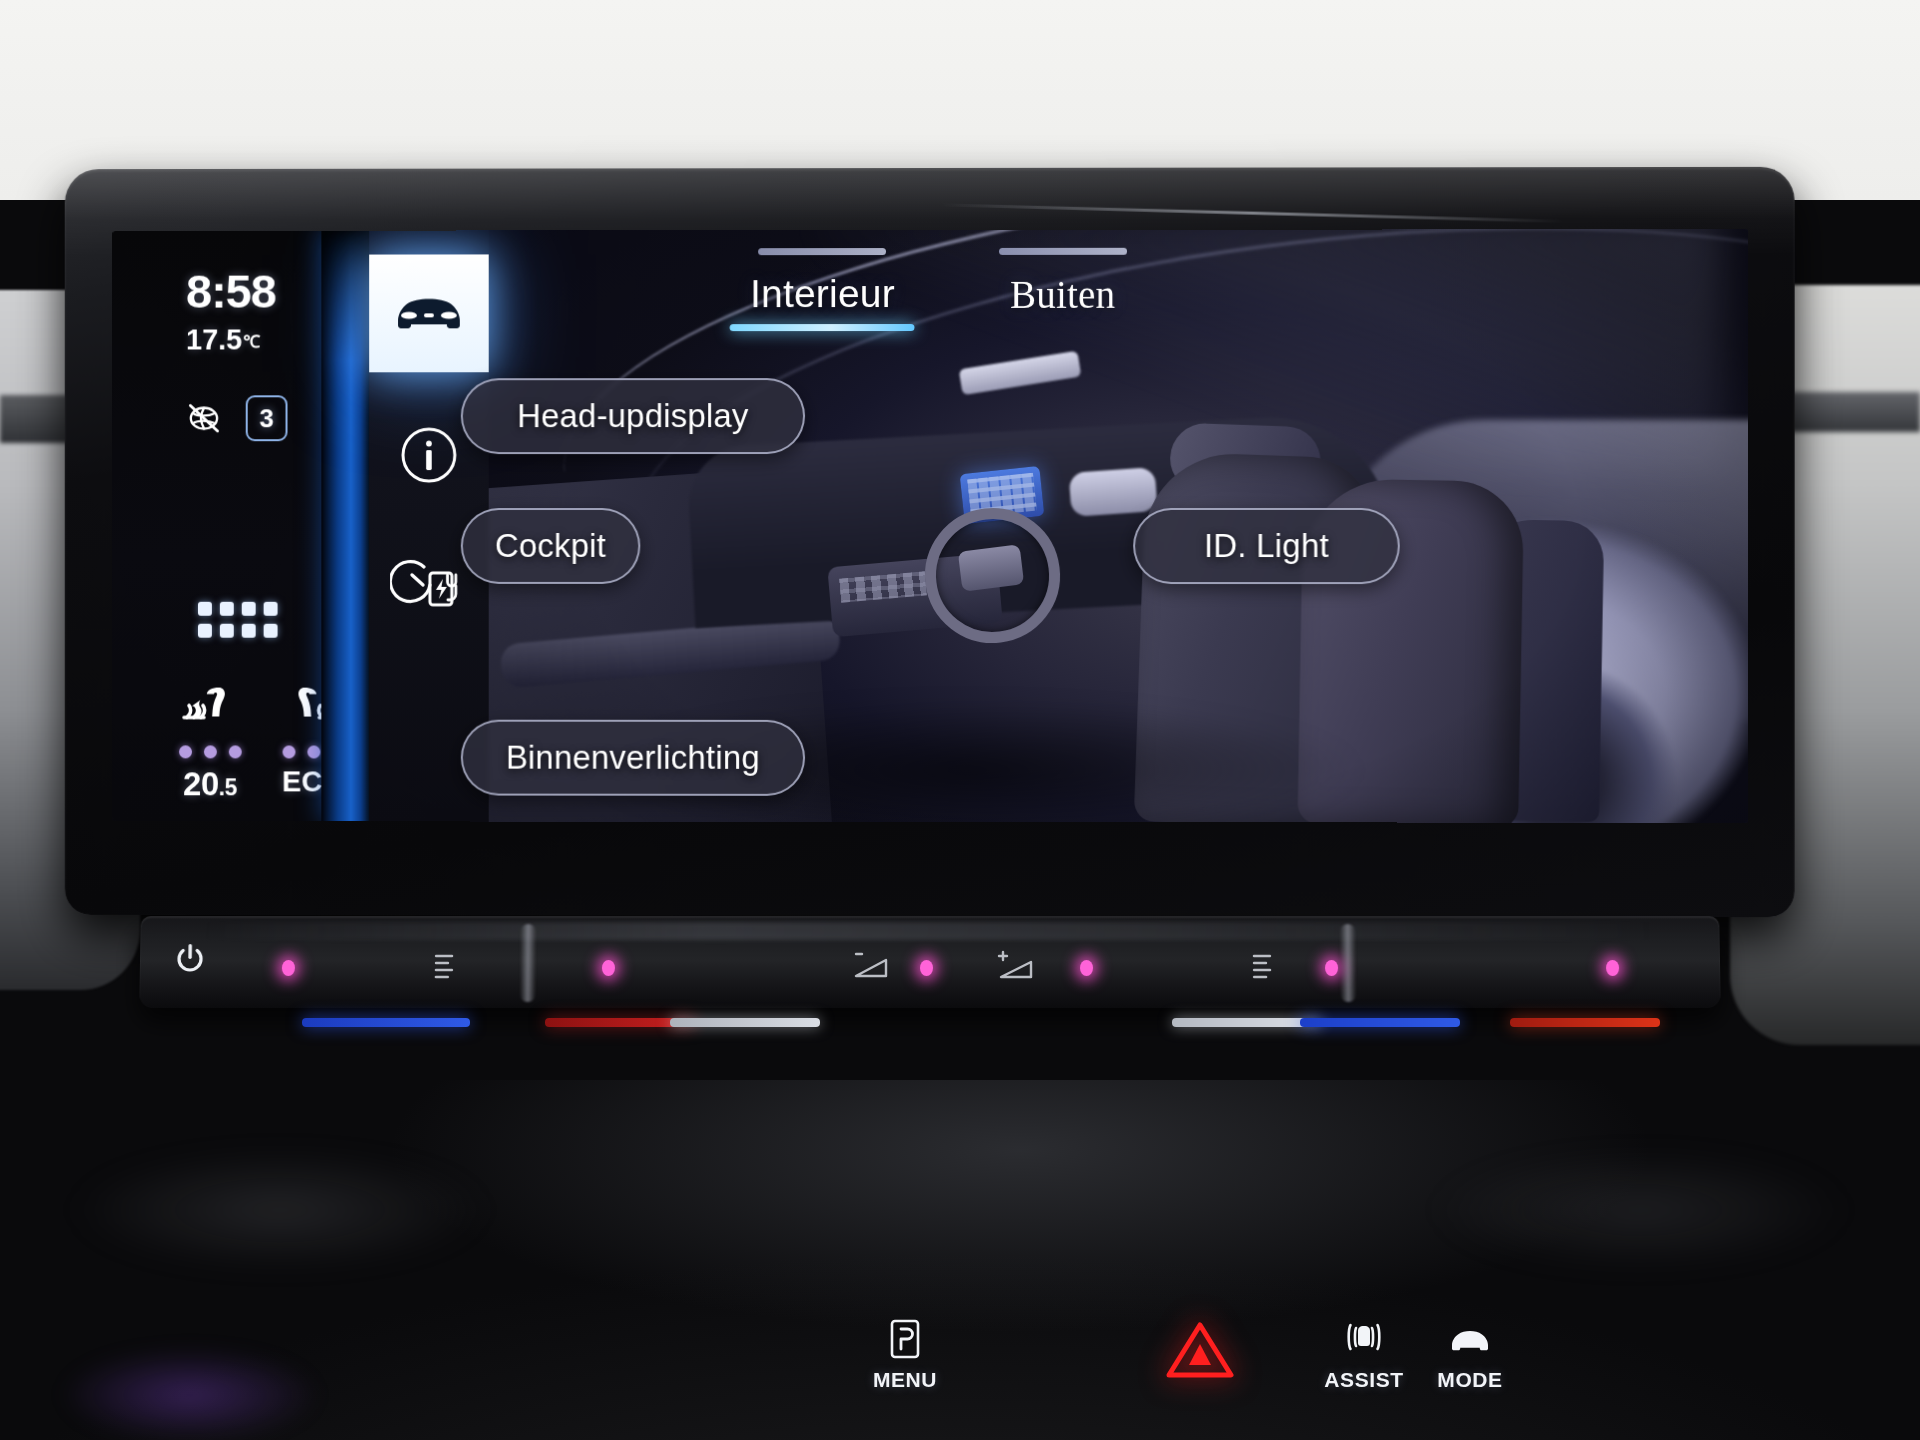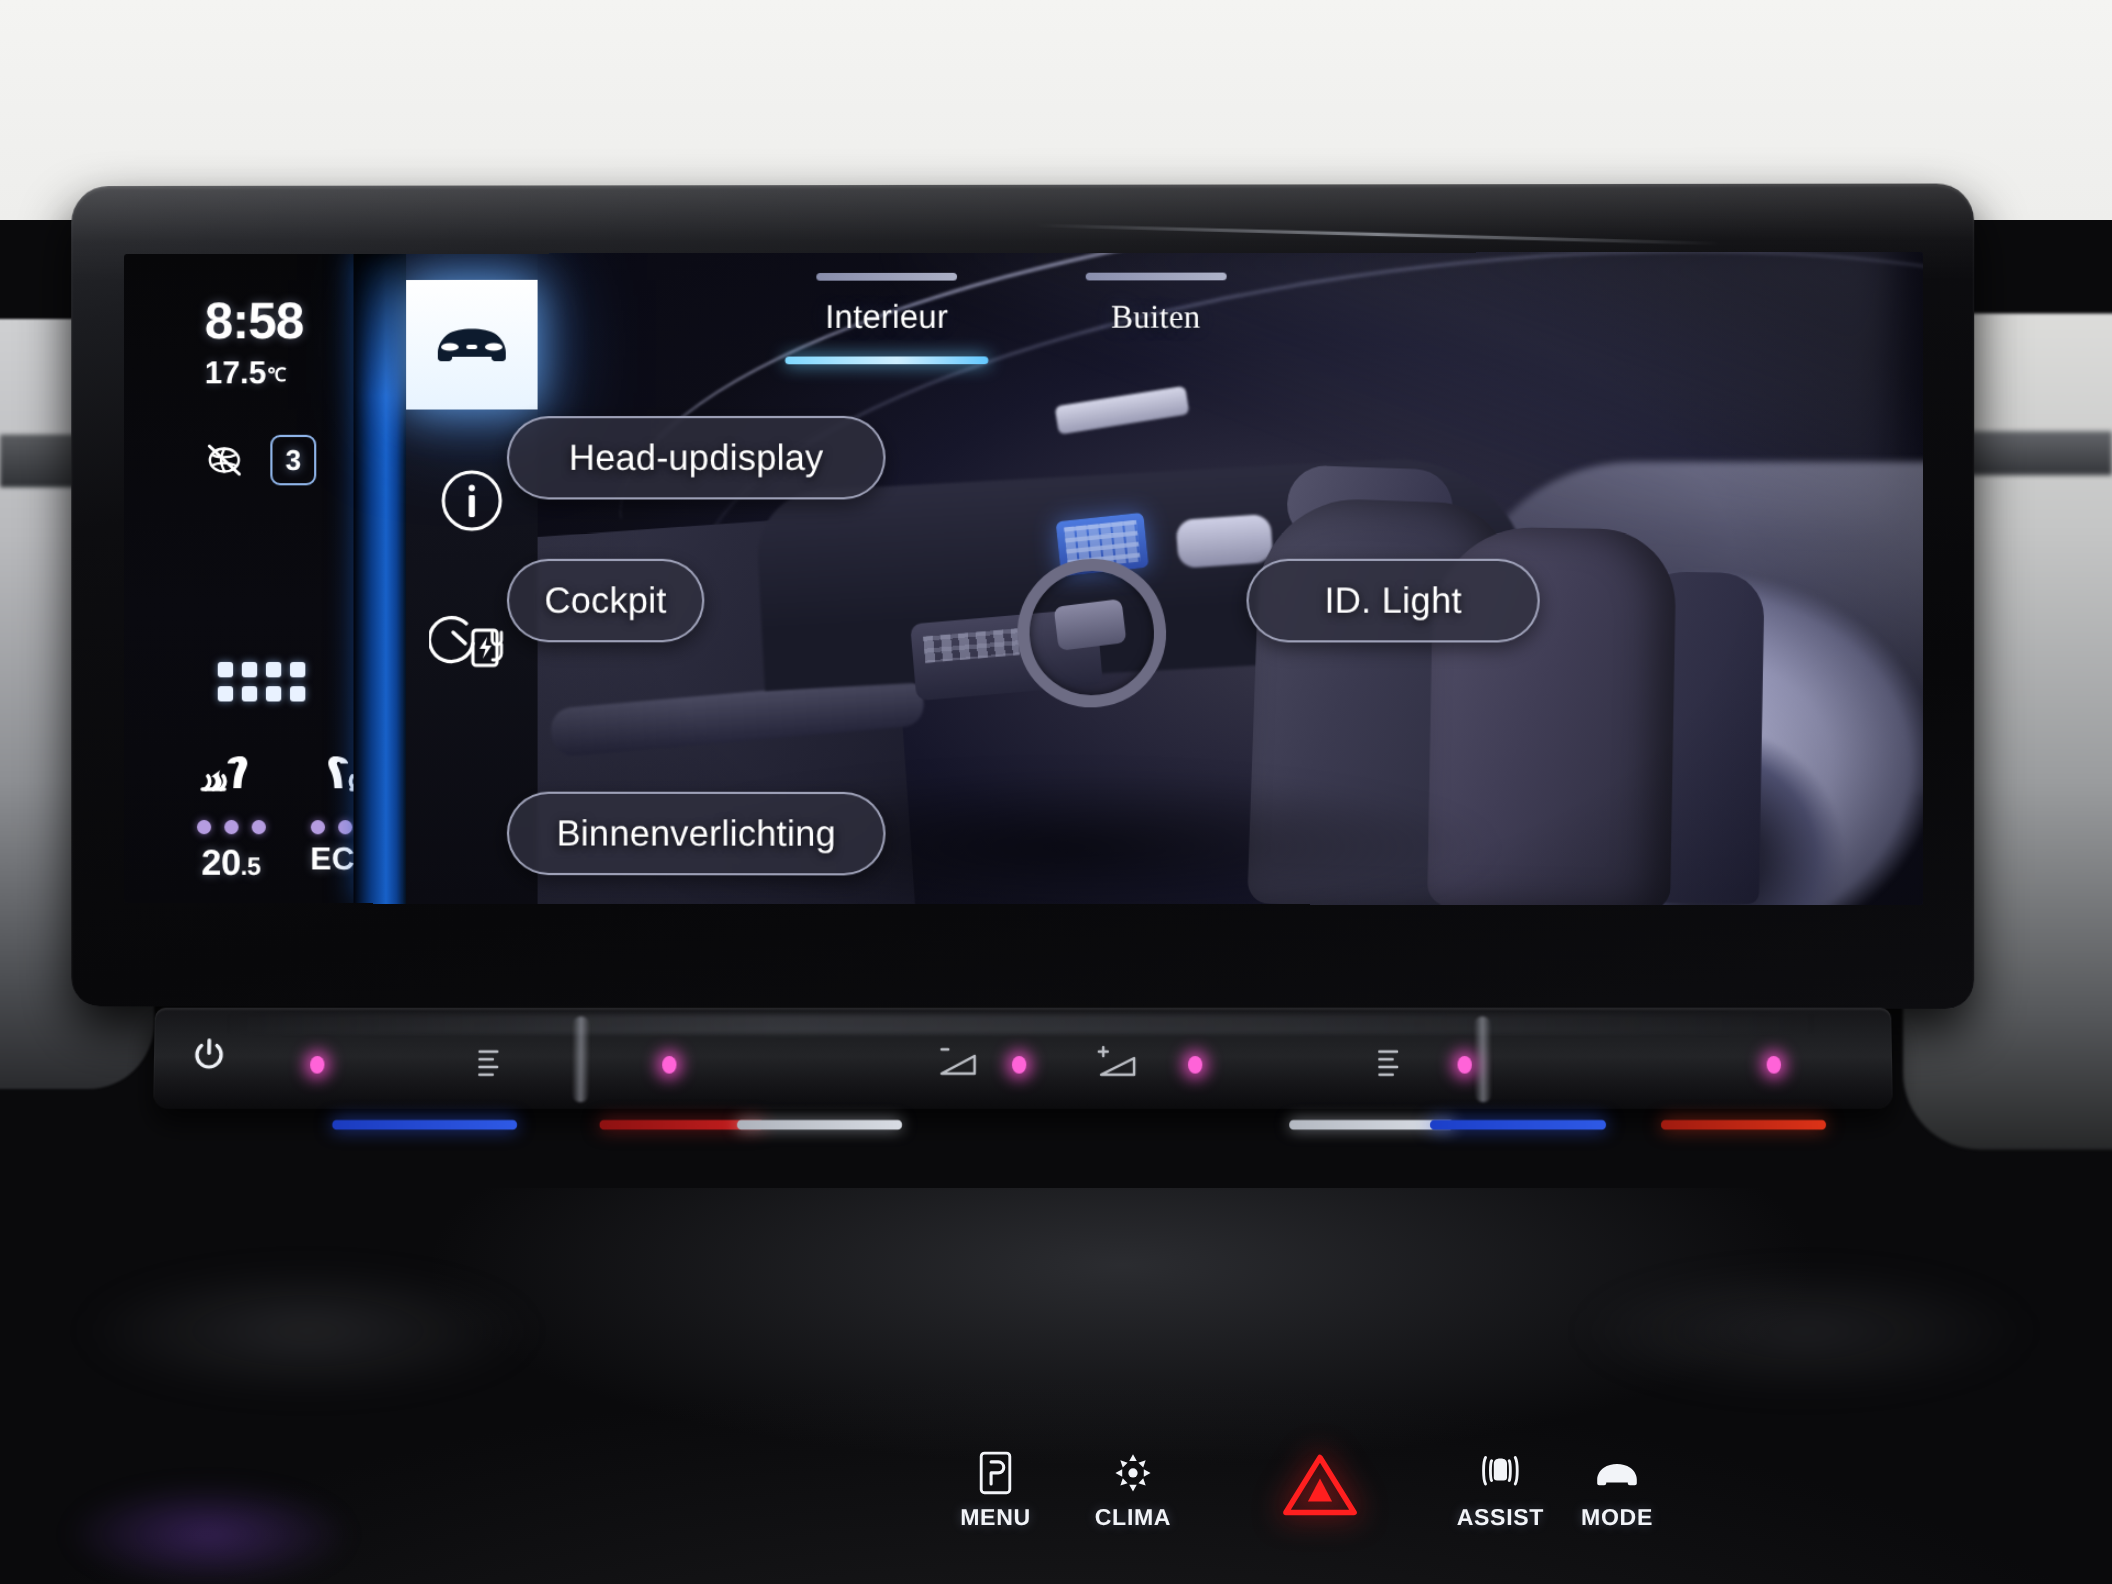--- a/index.html
+++ b/index.html
@@ -328,21 +328,21 @@
     position:absolute; left:258px; width:120px; height:110px; z-index:8;
     display:flex; align-items:center; justify-content:center; cursor:pointer;
   }
   .rail-btn.info { top:170px; }
   .rail-btn.charge { top:300px; }
 
   
   .tabs { position:absolute; left:560px; top:18px; width:560px; z-index:9; }
   .tab { position:absolute; top:24px; text-align:center; }
   .tab .lbl {
-    color:#fff; font-size:30px; font-weight:400; letter-spacing:.2px;
+    color:#fff; font-size:39px; font-weight:400; letter-spacing:.2px;
     text-shadow:0 2px 9px rgba(0,0,0,.85), 0 0 16px rgba(150,180,255,.25);
   }
   .tab .topline {
     position:absolute; left:50%; transform:translateX(-50%); top:-24px;
     width:128px; height:7px; border-radius:4px;
     background:linear-gradient(90deg,#9ea4c6,#c8cde4);
     opacity:.85;
   }
   .tab .underline {
     position:absolute; left:50%; transform:translateX(-50%); top:52px;
@@ -677,32 +677,20 @@
     <div class="hardbtn" id="hb-menu">
       <span class="gl">
         <svg width="32" height="42" viewBox="0 0 32 42">
           <rect x="3" y="3" width="26" height="36" rx="3" fill="none" stroke="#f2f4f8" stroke-width="2.6"></rect>
           <path d="M12 11h6.5a5 5 0 0 1 0 10H12v10" fill="none" stroke="#f2f4f8" stroke-width="2.8" stroke-linecap="round" stroke-linejoin="round"></path>
         </svg>
       </span>
       <span class="cap">MENU</span>
     </div>
 
-    <div class="hardbtn" id="hb-clima">
-      <span class="gl">
-        <svg width="40" height="42" viewBox="0 0 40 42">
-          <g fill="#f2f4f8">
-            <circle cx="20" cy="21" r="4.2"></circle>
-            <path d="M20 4l3.4 6.2h-6.8zM20 38l-3.4-6.2h6.8zM4 21l6.2-3.4v6.8zM36 21l-6.2 3.4v-6.8z"></path>
-            <path d="M8.5 9.5l6.6 2.2-4.4 4.4zM31.5 32.5l-6.6-2.2 4.4-4.4zM31.5 9.5l-2.2 6.6-4.4-4.4zM8.5 32.5l2.2-6.6 4.4 4.4z"></path>
-          </g>
-        </svg>
-      </span>
-      <span class="cap">CLIMA</span>
-    </div>
 
     <div class="hardbtn" id="hb-hazard">
       <span class="gl hazard-tri">
         <svg width="68" height="60" viewBox="0 0 68 60">
           <path d="M34 5 L65 55 H3 Z" fill="none" stroke="#ff1f1f" stroke-width="5" stroke-linejoin="round"></path>
           <path d="M34 24 L45 45 H23 Z" fill="#ff1f1f"></path>
         </svg>
       </span>
     </div>
 

